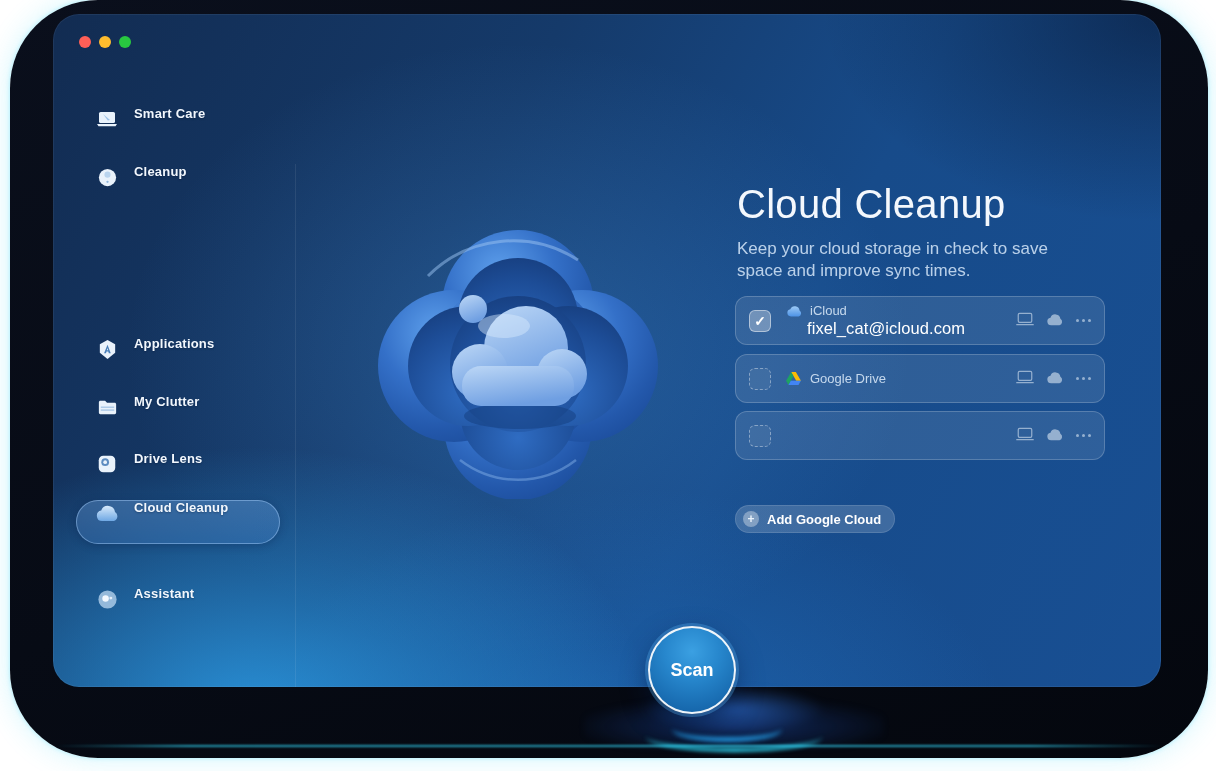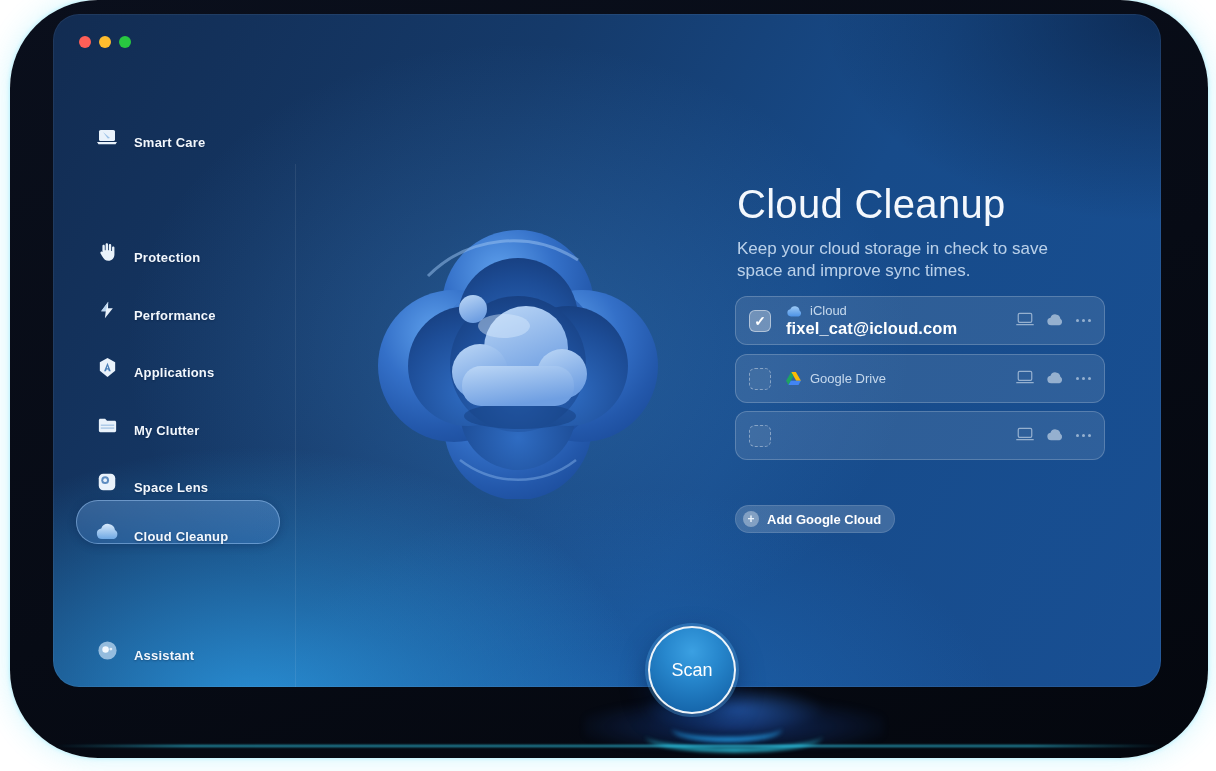--- a/index.html
+++ b/index.html
@@ -29,21 +29,21 @@
   
   .traffic { position:absolute; left:26px; top:22px; display:flex; gap:8px; }
   .tl { width:12px; height:12px; border-radius:50%; }
 
   
   .divider { position:absolute; left:242px; top:150px; width:1px; height:525px;
     background:rgba(255,255,255,.08); }
 
   
   .side-item { position:absolute; left:23px; width:204px; height:44px; border-radius:22px;
-    display:flex; align-items:flex-end; cursor:default; }
+    display:flex; align-items:flex-start; cursor:default; }
   .side-item.active { background:linear-gradient(180deg, rgba(130,185,250,.30), rgba(90,150,230,.22));
     box-shadow:inset 0 0 0 1px rgba(170,210,255,.45), 0 2px 8px rgba(0,20,60,.25); }
   .sicon { width:26px; height:26px; margin-left:18px; display:flex; align-items:center;
     justify-content:center; flex:0 0 auto; }
   .sicon svg { display:block; }
   .slabel { margin-left:14px; color:#f2f7fd; font-size:13px; font-weight:700;
     letter-spacing:.2px; text-shadow:0 1px 2px rgba(0,20,50,.35); }
 
   
   .hero { position:absolute; left:320px; top:215px; width:290px; height:270px; }
@@ -61,21 +61,21 @@
     border:1.5px dashed rgba(255,255,255,.38); background:rgba(255,255,255,.06);
     display:flex; align-items:center; justify-content:center; }
   .account-row.checked .checkbox { border:1px solid rgba(255,255,255,.45);
     background:rgba(255,255,255,.30); }
   .check-glyph { color:#fff; font-size:14px; font-weight:700; display:none; line-height:1; }
   .account-row.checked .check-glyph { display:block; }
   .acc-main { margin-left:15px; display:flex; flex-direction:column; gap:1px; }
   .acc-top { display:flex; align-items:center; gap:7px; }
   .pvicon { width:17px; height:14px; display:flex; align-items:center; }
   .pvname { color:rgba(222,236,250,.85); font-size:13px; }
-  .acc-email { color:#ffffff; font-size:16.5px; font-weight:700; letter-spacing:.1px; }
+  .acc-email { color:#ffffff; font-size:16.5px; font-weight:400; letter-spacing:.1px;margin-left:21px; }
   .acc-actions { margin-left:auto; margin-right:14px; display:flex; align-items:center;
     gap:12px; opacity:.55; }
   .dots { display:flex; gap:3px; align-items:center; }
   .dots i { width:3px; height:3px; border-radius:50%; background:#eaf3fc; display:block; }
 
   .add-cloud-btn { position:absolute; left:682px; top:491px; height:28px; padding:0 14px 0 8px;
     border-radius:14px; background:rgba(255,255,255,.17); border:none;
     box-shadow:inset 0 0 0 1px rgba(255,255,255,.12);
     display:flex; align-items:center; gap:8px; color:#fff; font-size:13px; font-weight:700;
     font-family:"Liberation Sans", sans-serif; cursor:pointer; }
@@ -91,21 +91,21 @@
     filter:blur(3px); }
   .scan-swoosh { position:absolute; left:636px; top:722px; width:176px; height:30px;
     border-radius:50%; border-bottom:4px solid rgba(46,224,255,.95);
     filter:blur(2px); }
   .scan-swoosh2 { position:absolute; left:662px; top:716px; width:110px; height:26px;
     border-radius:50%; border-bottom:5px solid rgba(36,170,250,.8); filter:blur(2px); }
   .scan-btn { position:absolute; left:638px; top:626px; width:88px; height:88px;
     border-radius:50%; border:2px solid rgba(255,255,255,.92);
     background:radial-gradient(60px 60px at 50% 28%, #3ba0e2 0%, #2787cd 45%, #1667ac 100%);
     box-shadow:0 0 0 3px rgba(80,170,235,.35), 0 10px 26px rgba(0,25,70,.5);
-    color:#fff; font-size:18px; font-weight:400; font-family:"Liberation Sans", sans-serif;
+    color:#fff; font-size:18px; font-weight:700; font-family:"Liberation Sans", sans-serif;
     cursor:pointer; }
 </style>
 </head>
 <body>
 
 <div class="backdrop">
 
   <div class="window">
 
     <div class="traffic">
@@ -122,39 +122,32 @@
             <g fill="#e9f2fb">
               <rect x="4" y="5" width="16" height="11" rx="1.6"></rect>
               <path d="M2 17h20l-1.5 2.2H3.5z"></path>
               <path d="M8 7l7 6-2.2.4z" fill="#9cc2e8"></path>
             </g>
           </svg>
       </span>
       <span class="slabel">Smart Care</span>
     </div>
 
-
-    <div class="side-item" style="top:207px">
-      <span class="sicon">
-        <svg width="22" height="22" viewBox="0 0 24 24" fill="#e9f2fb">
-            <path d="M7 11V5.5c0-.8.6-1.4 1.3-1.4.7 0 1.3.6 1.3 1.4V10h.9V3.9c0-.8.6-1.4 1.3-1.4.8 0 1.3.6 1.3 1.4V10h.9V4.8c0-.8.6-1.4 1.3-1.4.7 0 1.3.6 1.3 1.4V11h.9V7.2c0-.8.6-1.3 1.3-1.3.7 0 1.3.5 1.3 1.3v7.4c0 4-2.7 6.9-6.6 6.9-3.2 0-4.8-1.6-6.6-4.6L5 13.7c-.4-.7-.3-1.5.3-1.9.6-.5 1.4-.3 1.9.3z"></path>
-          </svg>
-      </span>
-      <span class="slabel">Protection</span>
-    </div>
-
-    <div class="side-item" style="top:265px">
-      <span class="sicon">
-        <svg width="20" height="22" viewBox="0 0 24 24" fill="#e9f2fb">
-            <path d="M13.5 2L5 13.5h5.5L9.5 22 19 10h-5.8z"></path>
-            <path d="M13.5 2L5 13.5h5.5z" fill="#b9d4ee"></path>
-          </svg>
-      </span>
-      <span class="slabel">Performance</span>
-    </div>
+    <div class="side-item" style="top:150px">
+      <span class="sicon">
+        <svg width="23" height="23" viewBox="0 0 24 24">
+            <circle cx="12" cy="12" r="9" fill="#e9f2fb"></circle>
+            <circle cx="12" cy="9" r="3.2" fill="#b9d4ee"></circle>
+            <circle cx="12" cy="16.5" r="1.2" fill="#8fb6dd"></circle>
+          </svg>
+      </span>
+      <span class="slabel">Cleanup</span>
+    </div>
+
+
 
     <div class="side-item" style="top:380px">
       <span class="sicon">
         <svg width="23" height="23" viewBox="0 0 24 24" fill="#e9f2fb">
             <path d="M3 6.5c0-.8.7-1.5 1.5-1.5h5l2 2h8c.8 0 1.5.7 1.5 1.5v9c0 .8-.7 1.5-1.5 1.5h-15A1.5 1.5 0 0 1 3 17.5z"></path>
             <rect x="5" y="11" width="14" height="1.4" fill="#a7c6e6"></rect>
             <rect x="5" y="14" width="14" height="1.4" fill="#a7c6e6"></rect>
           </svg>
       </span>
       <span class="slabel">My Clutter</span>
@@ -171,39 +164,39 @@
     </div>
 
     <div class="side-item" style="top:437px">
       <span class="sicon">
         <svg width="22" height="22" viewBox="0 0 24 24">
             <rect x="3" y="3" width="18" height="18" rx="5" fill="#e9f2fb"></rect>
             <circle cx="10" cy="10" r="4.2" fill="#5d8cc0"></circle>
             <circle cx="10" cy="10" r="2" fill="#e9f2fb"></circle>
           </svg>
       </span>
-      <span class="slabel">Space Lens</span>
+      <span class="slabel">Drive Lens</span>
     </div>
 
     <div class="side-item active" style="top:486px">
       <span class="sicon">
         <svg width="25" height="18" viewBox="0 0 28 20">
             <defs>
               <linearGradient id="scg" x1="0" y1="0" x2="0" y2="1">
                 <stop offset="0" stop-color="#d6e9fb"></stop>
                 <stop offset="1" stop-color="#6fa8e4"></stop>
               </linearGradient>
             </defs>
             <path d="M8 19a6 6 0 0 1-1-11.9A8 8 0 0 1 22.4 9 5.5 5.5 0 0 1 21 19z" fill="url(#scg)"></path>
           </svg>
       </span>
       <span class="slabel">Cloud Cleanup</span>
     </div>
 
-    <div class="side-item" style="top:605px">
+    <div class="side-item" style="top:572px">
       <span class="sicon">
         <svg width="23" height="23" viewBox="0 0 24 24">
             <circle cx="12" cy="12" r="9.5" fill="#bcd8f2" opacity=".75"></circle>
             <circle cx="10" cy="11" r="3.4" fill="#f2f8fe"></circle>
             <circle cx="15.5" cy="10.5" r="1.5" fill="#f2f8fe" opacity=".85"></circle>
           </svg>
       </span>
       <span class="slabel">Assistant</span>
     </div>
 

